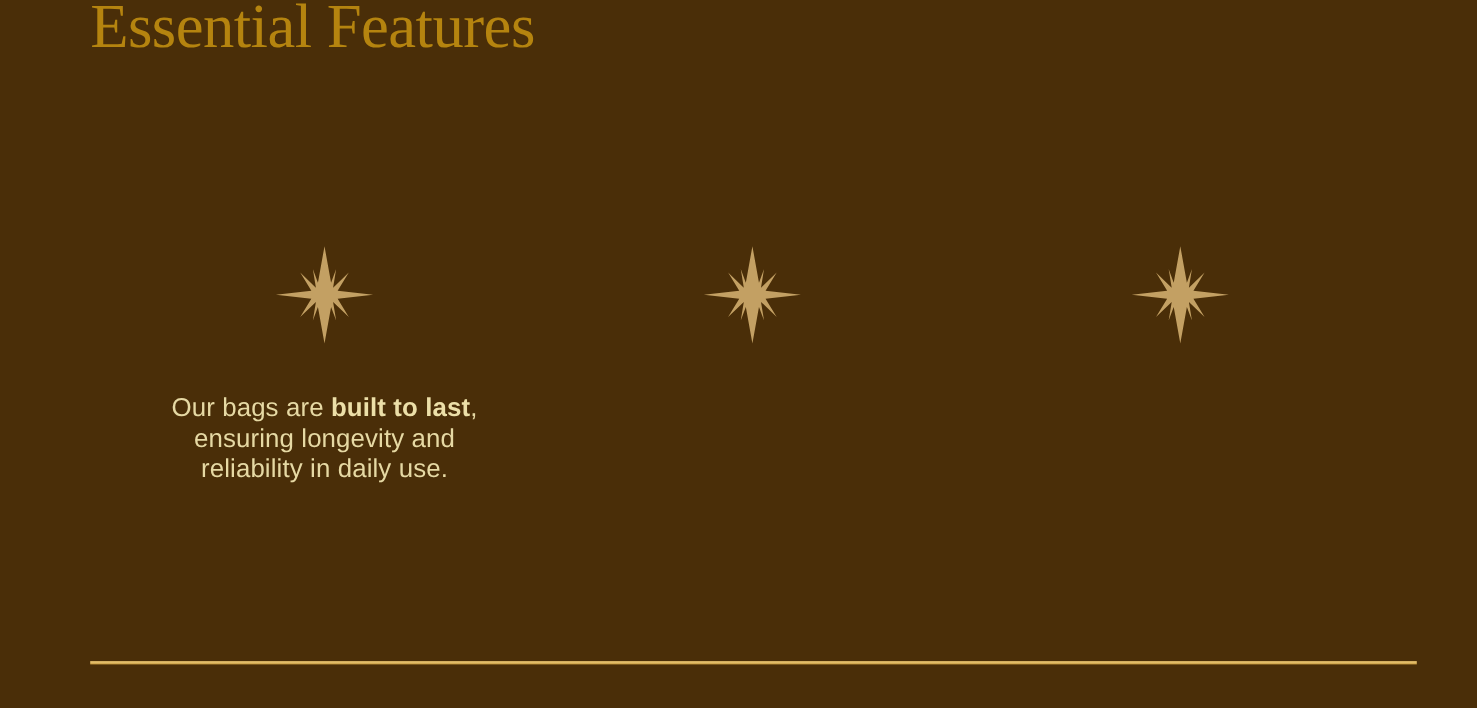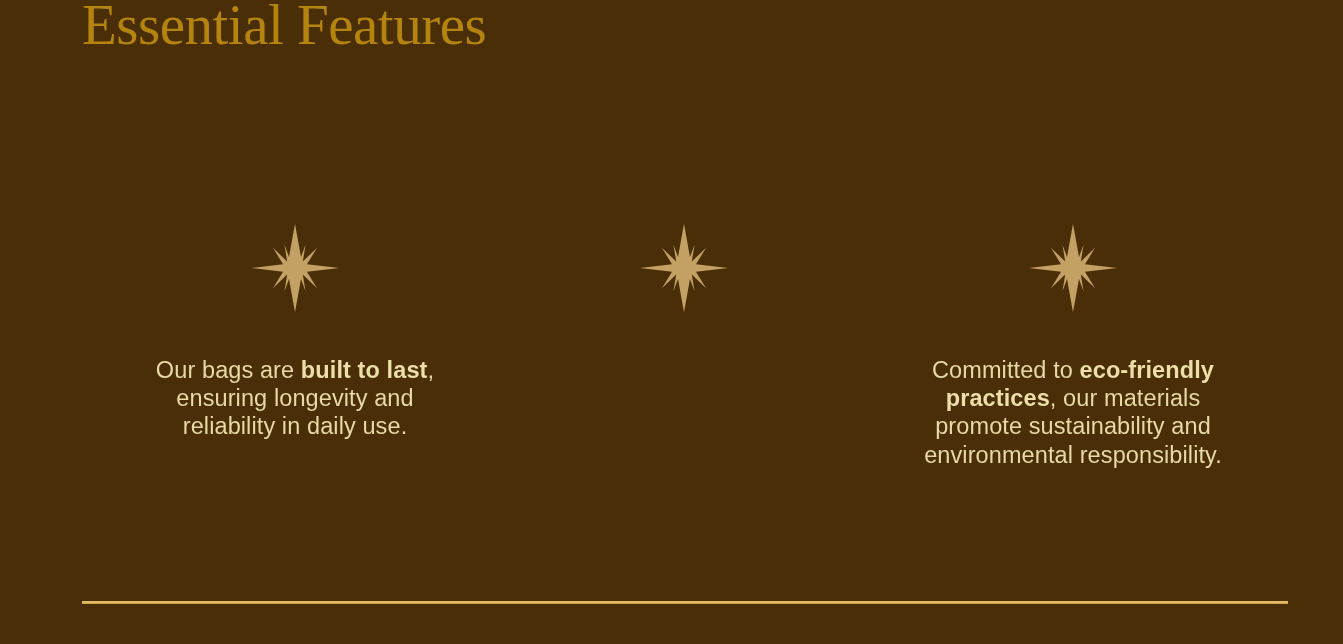--- a/index.html
+++ b/index.html
@@ -103,20 +103,17 @@
       </svg>
     </span>
   </div>
 
   <div class="feature-col col-3">
     <span class="star-wrap">
       <svg viewBox="0 0 100 100" xmlns="http://www.w3.org/2000/svg" aria-hidden="true">
         <path d="M50 2 L56.5 38 L61.5 24.5 L58.5 43 L74 28 L63 46 L98 50 L63 54 L74 72 L58.5 57 L61.5 75.5 L56.5 62 L50 98 L43.5 62 L38.5 75.5 L41.5 57 L26 72 L37 54 L2 50 L37 46 L26 28 L41.5 43 L38.5 24.5 L43.5 38 Z" fill="#c3a063"></path>
       </svg>
     </span>
-    <p class="feature-text">
-      <span>Committed to </span><b>eco-friendly practices</b><span>, our materials promote sustainability and environmental responsibility.</span>
-    </p>
   </div>
 
 </div>
 
 <div class="divider"></div>
 
 </body></html>

